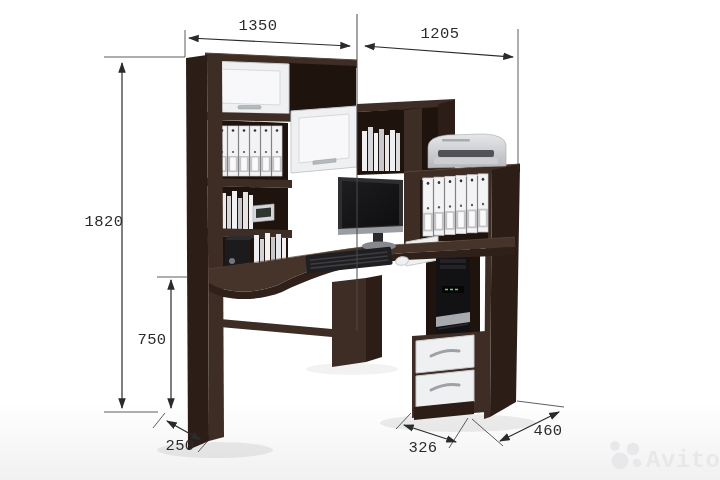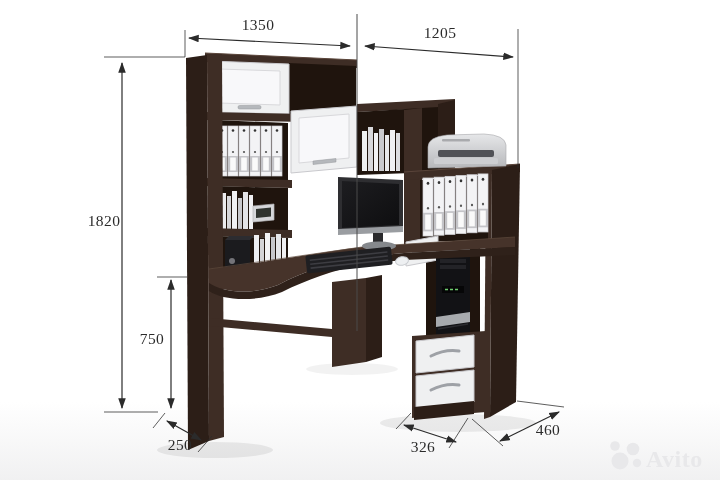--- a/index.html
+++ b/index.html
@@ -1,17 +1,17 @@
 <!DOCTYPE html>
 <html style="--c-background: #ffffff; --c-wood-front: #3e2d25; --c-wood-side: #2c1e17; --c-wood-interior: #1f140d; --c-wood-top: #46332a; --c-wood-edge: #2f211a; --c-white-front: #eff0f1; --c-white-inset: #f8f8fa; --c-gray-border: #c9c9cd; --c-silver: #b5b8bc; --c-device-black: #17171a; --c-dim-line: #2b2b2b; --c-watermark-gray: #e8e8ea;"><head>
 <meta charset="utf-8">
 <style>
   html,body{margin:0;padding:0;background:#ffffff;}
   .stage{position:relative;width:720px;height:480px;background:var(--c-background,#ffffff);overflow:hidden;
-         font-family:Liberation Serif, serif;}
+         font-family:Liberation Mono, monospace;}
   svg{display:block}
   
   .wood-f{fill:var(--c-wood-front,#3e2d25);}
   .wood-s{fill:var(--c-wood-side,#2c1e17);}
   .wood-d{fill:var(--c-wood-interior,#1f140d);}
   .wood-t{fill:var(--c-wood-top,#46332a);}
   .wood-e{fill:var(--c-wood-edge,#2f211a);}
   .whitef{fill:var(--c-white-front,#eff0f1);stroke:var(--c-gray-border,#c9c9cd);stroke-width:1;}
   .whitein{fill:var(--c-white-inset,#f8f8fa);stroke:#d8d8db;stroke-width:1;}
   .silver{fill:var(--c-silver,#b5b8bc);}

